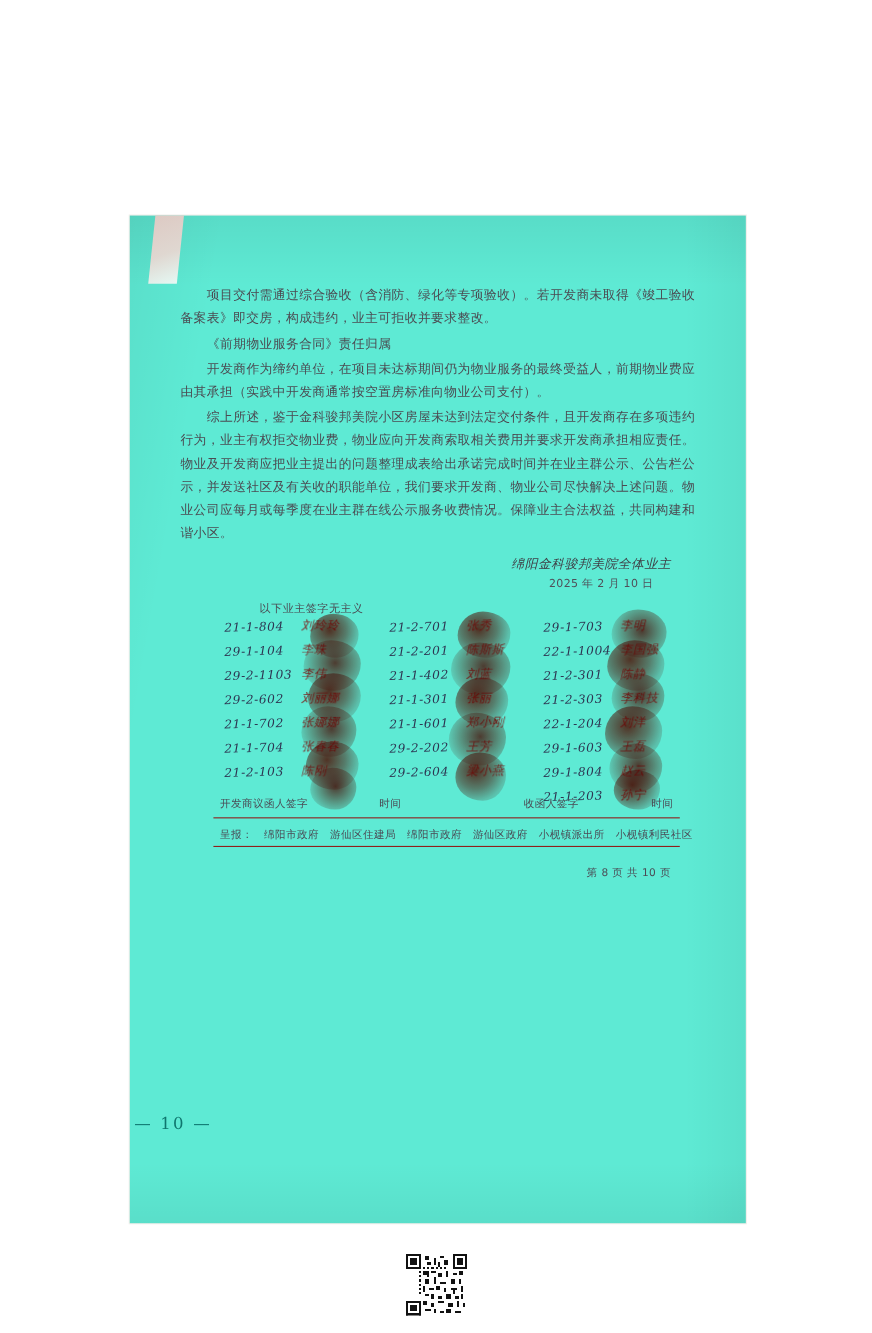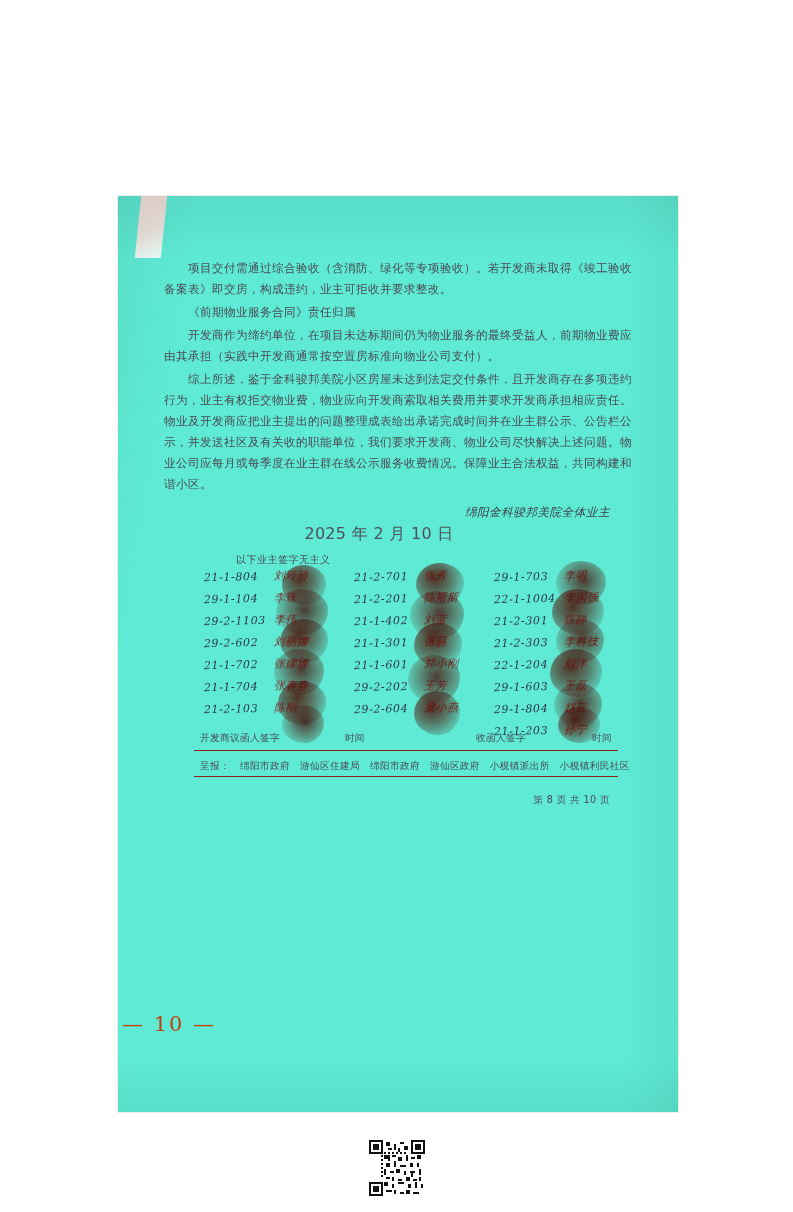--- a/index.html
+++ b/index.html
@@ -59,22 +59,22 @@
     text-align:right;
     font-size:11.6px;
     color:#3f3f46;
     letter-spacing:.5px;
     padding-right:22px;
     filter:blur(.2px);
     font-style:italic;
   }
   .date-right{
     margin-top:4px;
-    text-align:center;
-    font-size:16px;
+    text-align:right;
+    font-size:10px;
     color:#50505a;
     letter-spacing:.3px;
     padding-right:38px;
   }
   
   .sig-block{
     position:relative;
     margin-top:8px;
     height:210px;
   }
@@ -158,22 +158,22 @@
   }
   .page-num{
     position:absolute;
     right:22px;bottom:-44px;
     font-size:9.6px;color:#4b4b55;letter-spacing:.4px;
   }
   
   .print-page-num{
     position:absolute;
     left:122px;top:1012px;
-    font-size:21px;
-    color:#c2410c;
+    font-size:15px;
+    color:#0f766e;
     letter-spacing:2px;
     font-family:"DejaVu Serif","Liberation Serif",serif;
     text-align:center;
   }
   
   .qr-bar{
     position:absolute;
     left:0;right:0;bottom:0;
     height:88px;
     display:flex;

